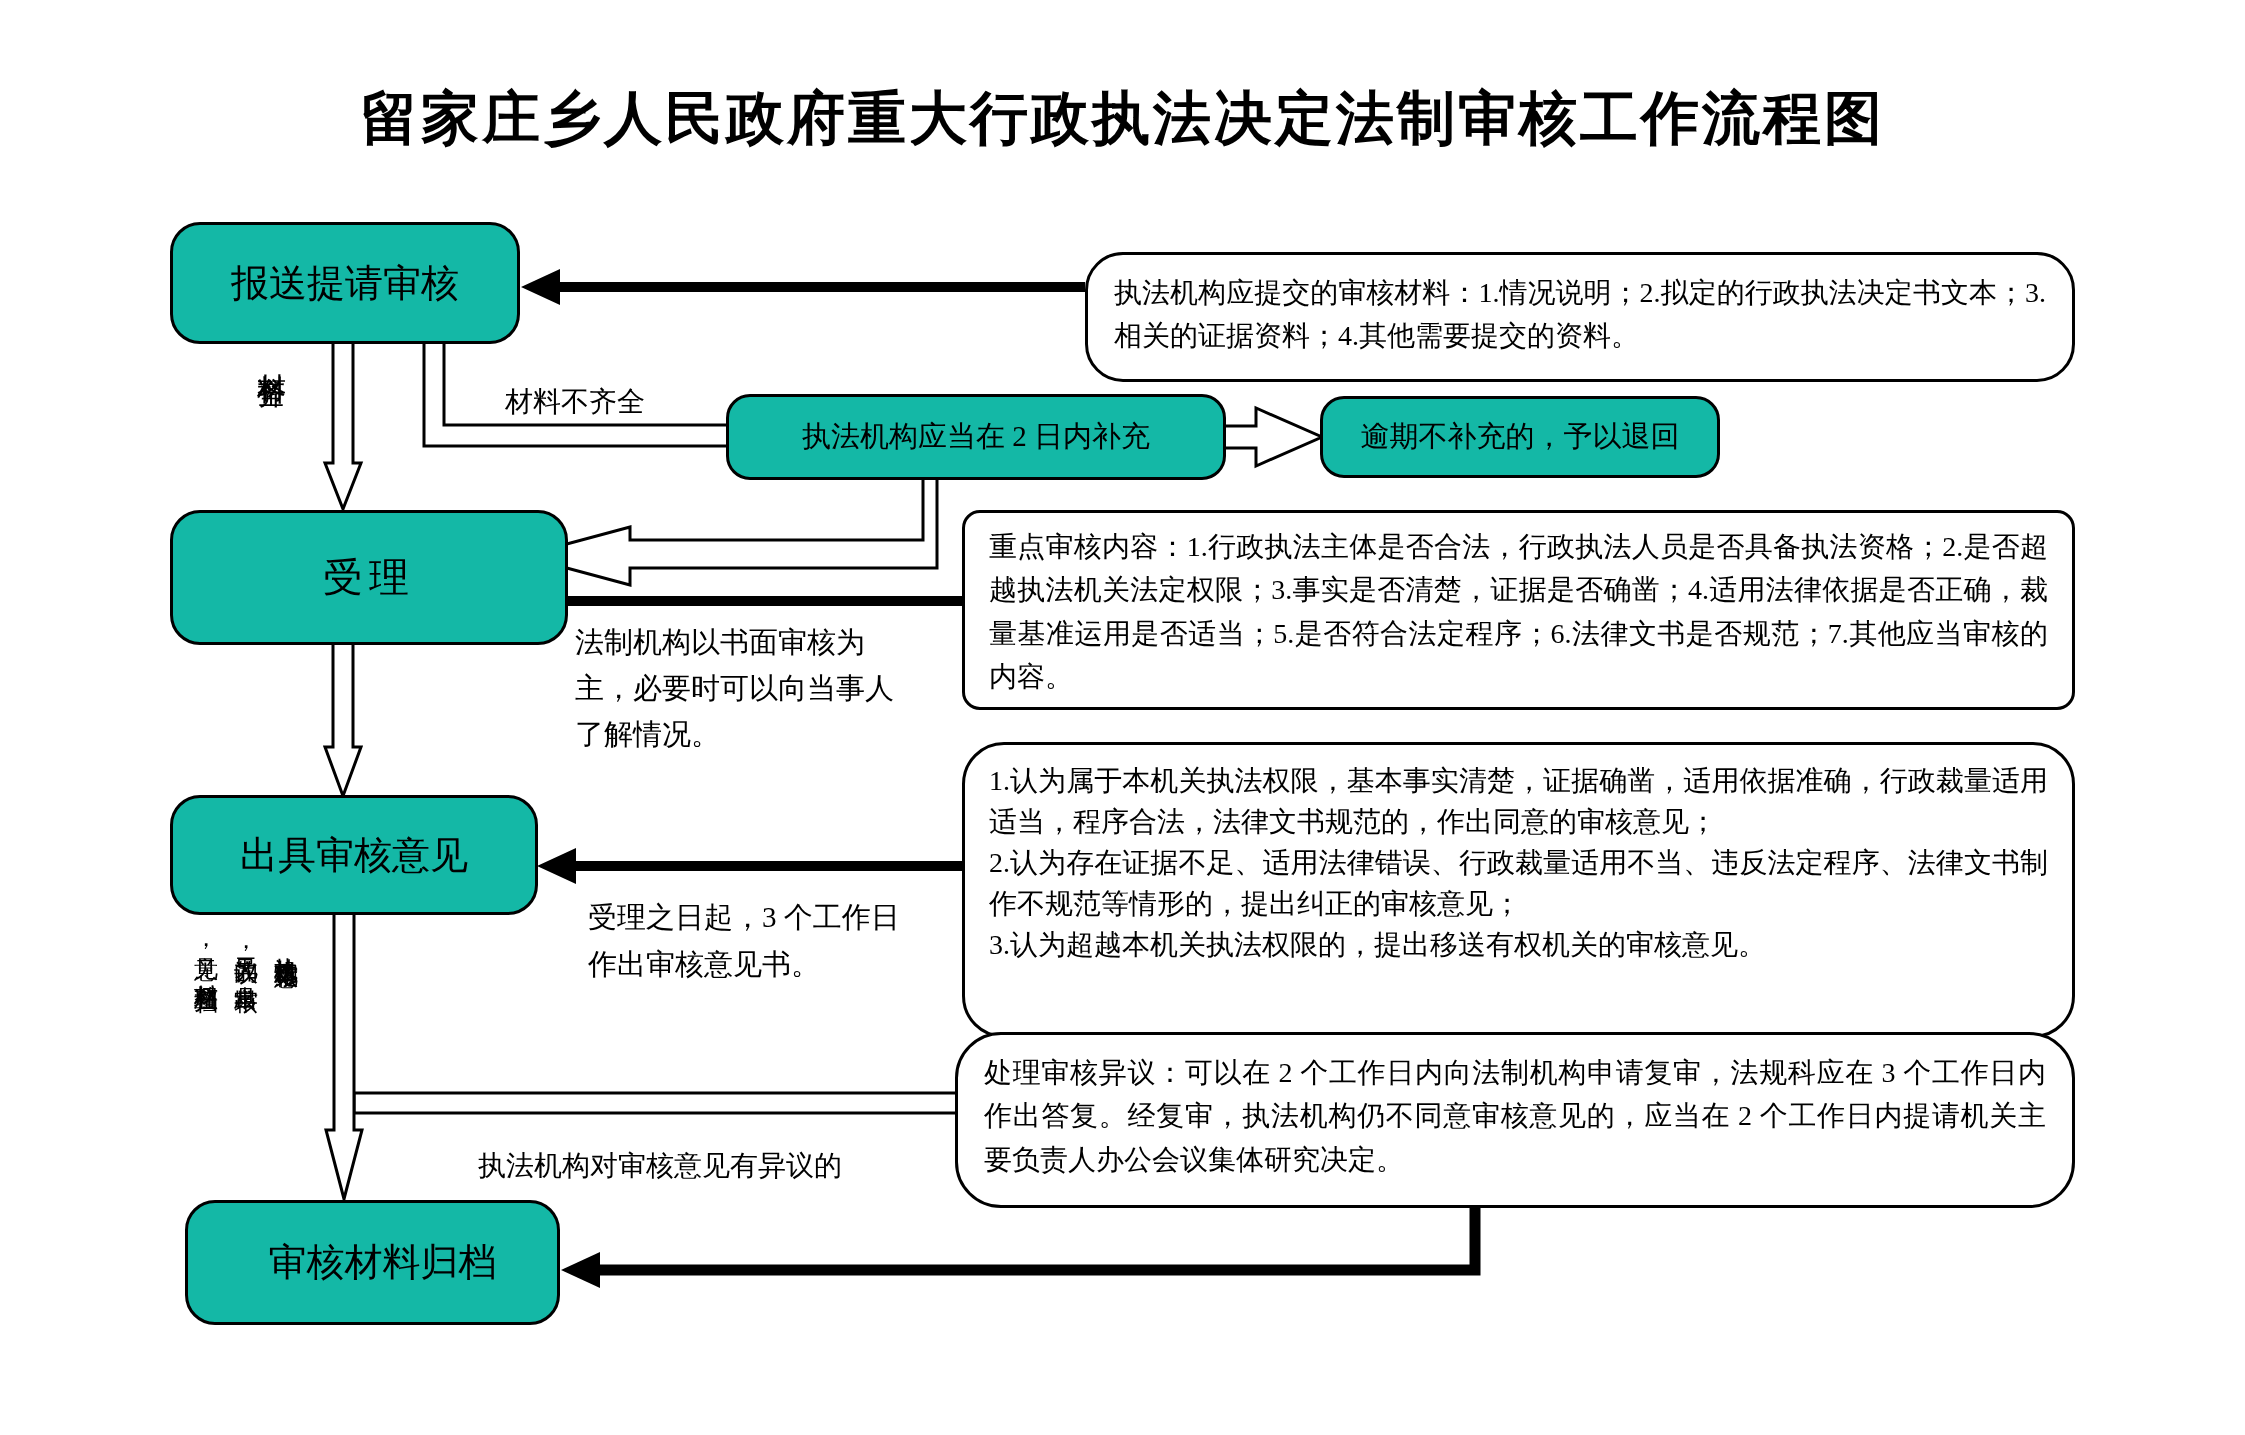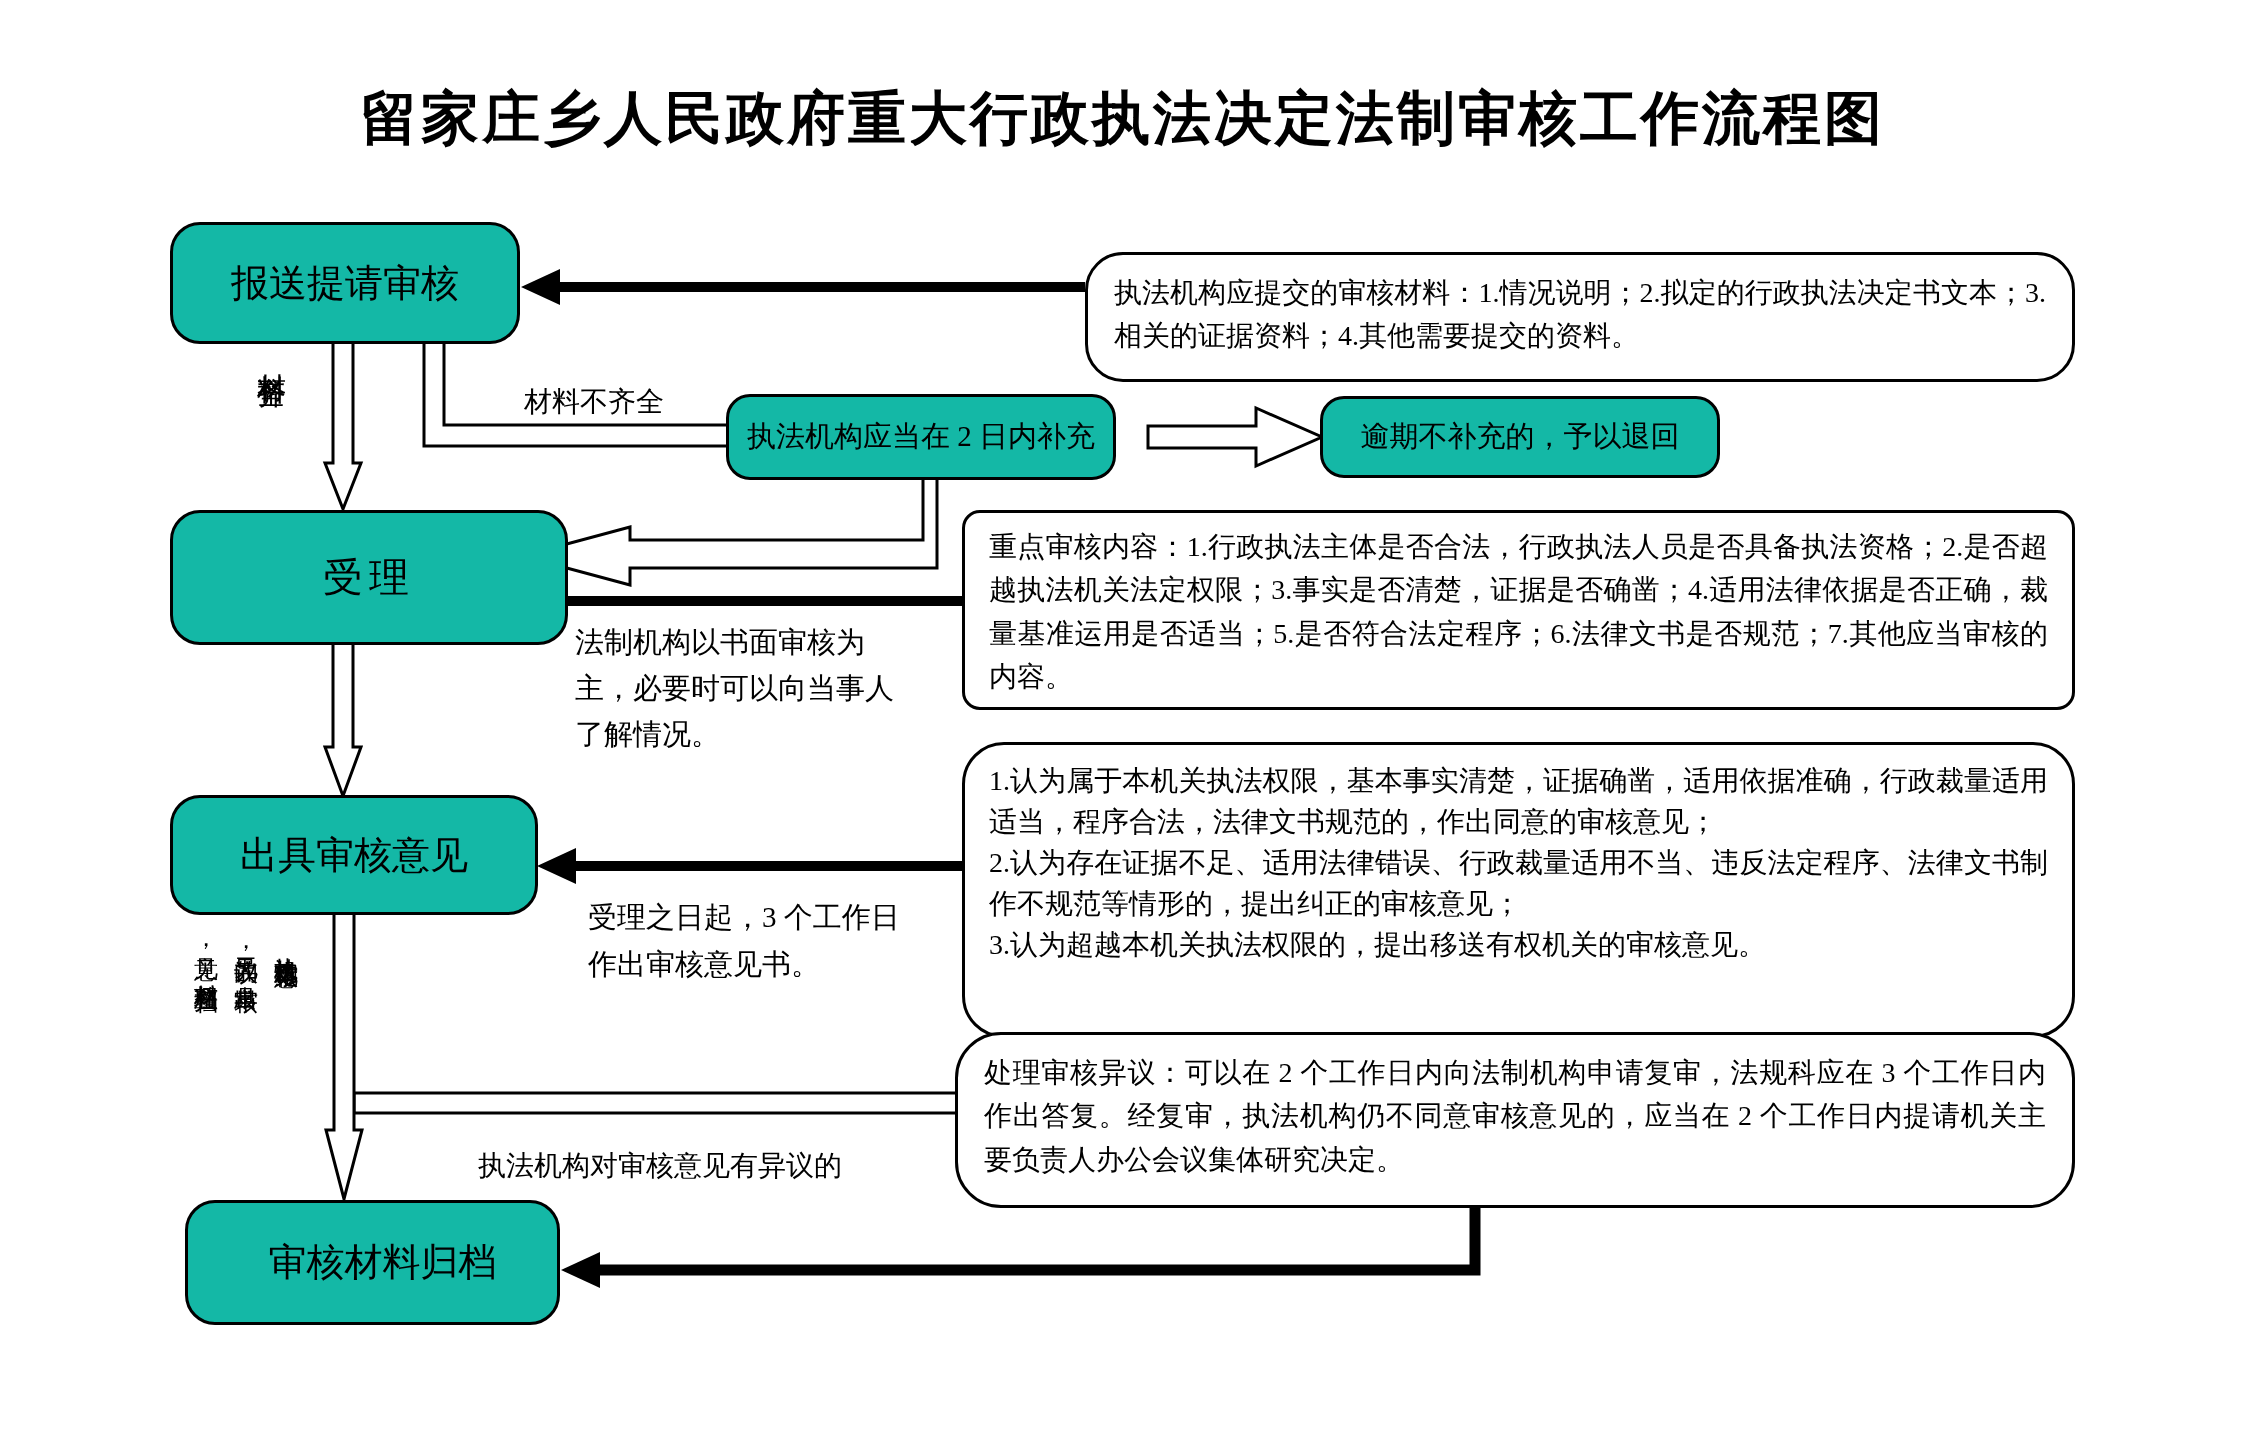--- a/index.html
+++ b/index.html
@@ -65,21 +65,21 @@
     <polygon points="354,1093 957,1093 957,1113 354,1113" fill="#fff" stroke="#000" stroke-width="3"></polygon>
 
     <polygon points="334,912 354,912 354,1130 362,1130 344,1199 326,1130 334,1130" fill="#fff" stroke="#000" stroke-width="3"></polygon>
 
     <path d="M1475,1206 L1475,1270 L600,1270" fill="none" stroke="#000" stroke-width="11"></path>
     <polygon points="600,1252 561,1270 600,1288" fill="#000"></polygon>
   </svg>
 
   <div class="node" style="left:170px;top:222px;width:350px;height:122px;font-size:38px;">报送提请审核</div>
 
-  <div class="node" style="left:726px;top:394px;width:390px;height:86px;font-size:29px;border-radius:24px;">执法机构应当在 2 日内补充</div>
+  <div class="node" style="left:726px;top:394px;width:500px;height:86px;font-size:29px;border-radius:24px;">执法机构应当在 2 日内补充</div>
 
   <div class="node" style="left:1320px;top:396px;width:400px;height:82px;font-size:29px;border-radius:24px;">逾期不补充的，予以退回</div>
 
   <div class="node" style="left:170px;top:510px;width:398px;height:135px;font-size:40px;letter-spacing:6px;">受理</div>
 
   <div class="node" style="left:170px;top:795px;width:368px;height:120px;font-size:38px;">出具审核意见</div>
 
   <div class="node" style="left:185px;top:1200px;width:375px;height:125px;font-size:38px;padding-left:20px;">审核材料归档</div>
 
   <div class="info" style="left:1085px;top:220px;width:990px;height:130px;padding:16px 26px;margin-top:32px;">执法机构应提交的审核材料：1.情况说明；2.拟定的行政执法决定书文本；3.相关的证据资料；4.其他需要提交的资料。</div>
@@ -87,21 +87,21 @@
   <div class="info" style="left:962px;top:498px;width:1113px;height:200px;padding:12px 24px;border-radius:18px;margin-top:12px;">重点审核内容：1.行政执法主体是否合法，行政执法人员是否具备执法资格；2.是否超越执法机关法定权限；3.事实是否清楚，证据是否确凿；4.适用法律依据是否正确，裁量基准运用是否适当；5.是否符合法定程序；6.法律文书是否规范；7.其他应当审核的内容。</div>
 
   <div class="info pre" style="left:962px;top:742px;width:1113px;height:296px;padding:16px 24px;line-height:1.46;border-radius:42px;">1.认为属于本机关执法权限，基本事实清楚，证据确凿，适用依据准确，行政裁量适用适当，程序合法，法律文书规范的，作出同意的审核意见；
 2.认为存在证据不足、适用法律错误、行政裁量适用不当、违反法定程序、法律文书制作不规范等情形的，提出纠正的审核意见；
 3.认为超越本机关执法权限的，提出移送有权机关的审核意见。</div>
 
   <div class="info" style="left:955px;top:1032px;width:1120px;height:176px;padding:16px 26px;border-radius:46px;">处理审核异议：可以在 2 个工作日内向法制机构申请复审，法规科应在 3 个工作日内作出答复。经复审，执法机构仍不同意审核意见的，应当在 2 个工作日内提请机关主要负责人办公会议集体研究决定。</div>
 
   <div class="vtext" style="left:252px;top:350px;height:140px;font-size:29px;">材料齐全</div>
 
-  <div class="lbl" style="left:524px;top:380px;font-size:28px;">材料不齐全</div>
+  <div class="lbl" style="left:505px;top:380px;font-size:28px;">材料不齐全</div>
 
   <div class="lbl" style="left:575px;top:620px;width:330px;font-size:29px;">法制机构以书面审核为主，必要时可以向当事人了解情况。</div>
 
   <div class="lbl" style="left:588px;top:894px;width:322px;font-size:29px;line-height:1.62;">受理之日起，3 个工作日作出审核意见书。</div>
 
   <div class="vtext" style="left:186px;top:938px;height:250px;font-size:24px;line-height:40px;letter-spacing:1px;">
     <span>执法机构对审核意见</span>
     <span>无异议的，出具审核</span>
     <span>意见，材料整理归档</span>
   </div>

